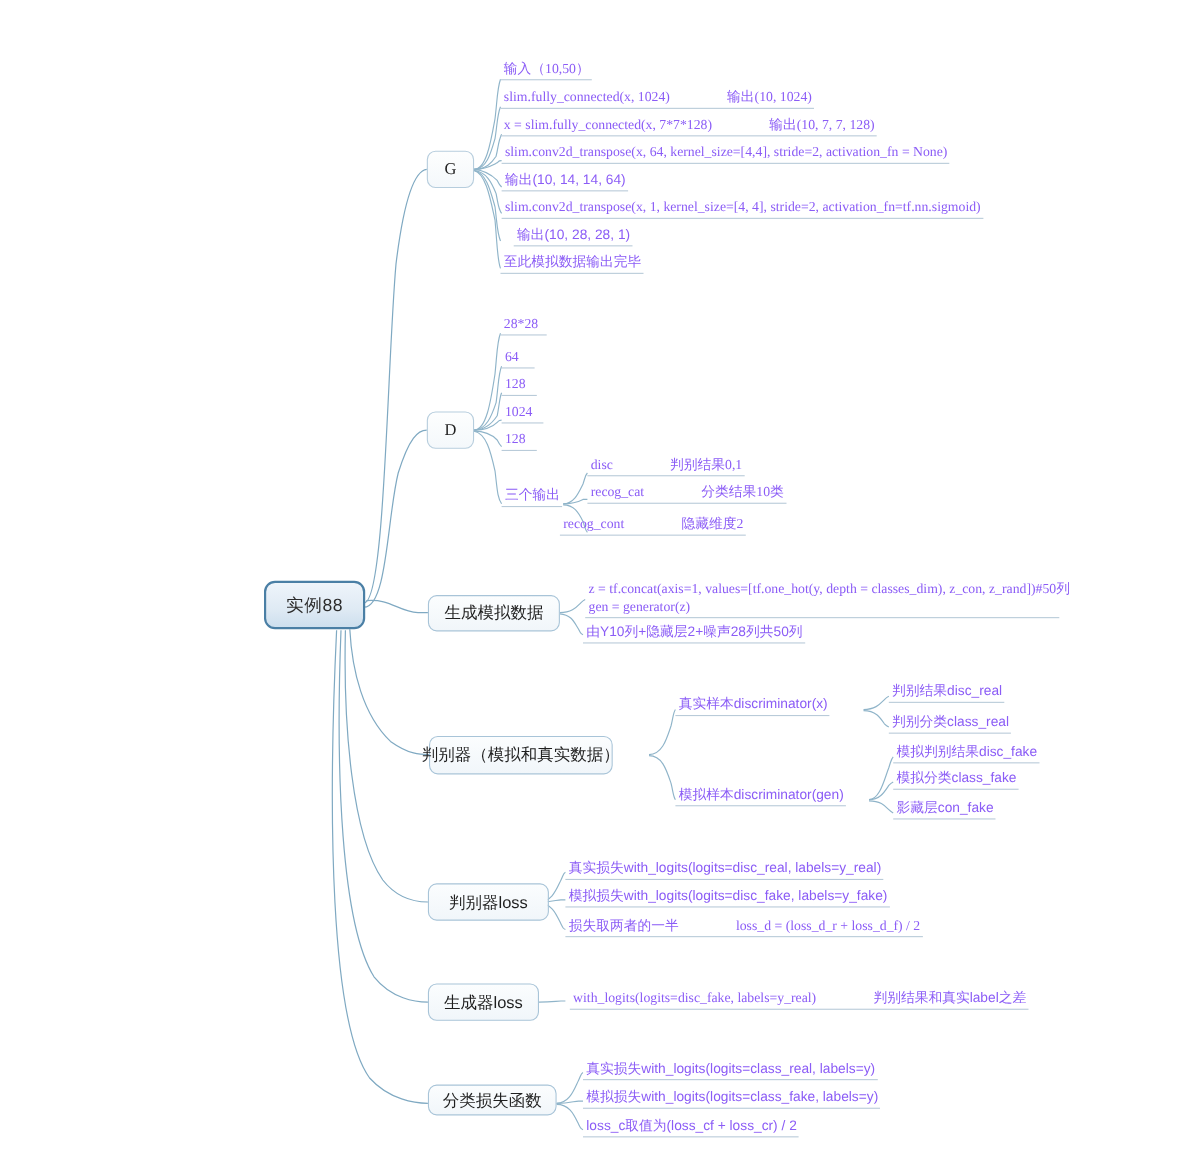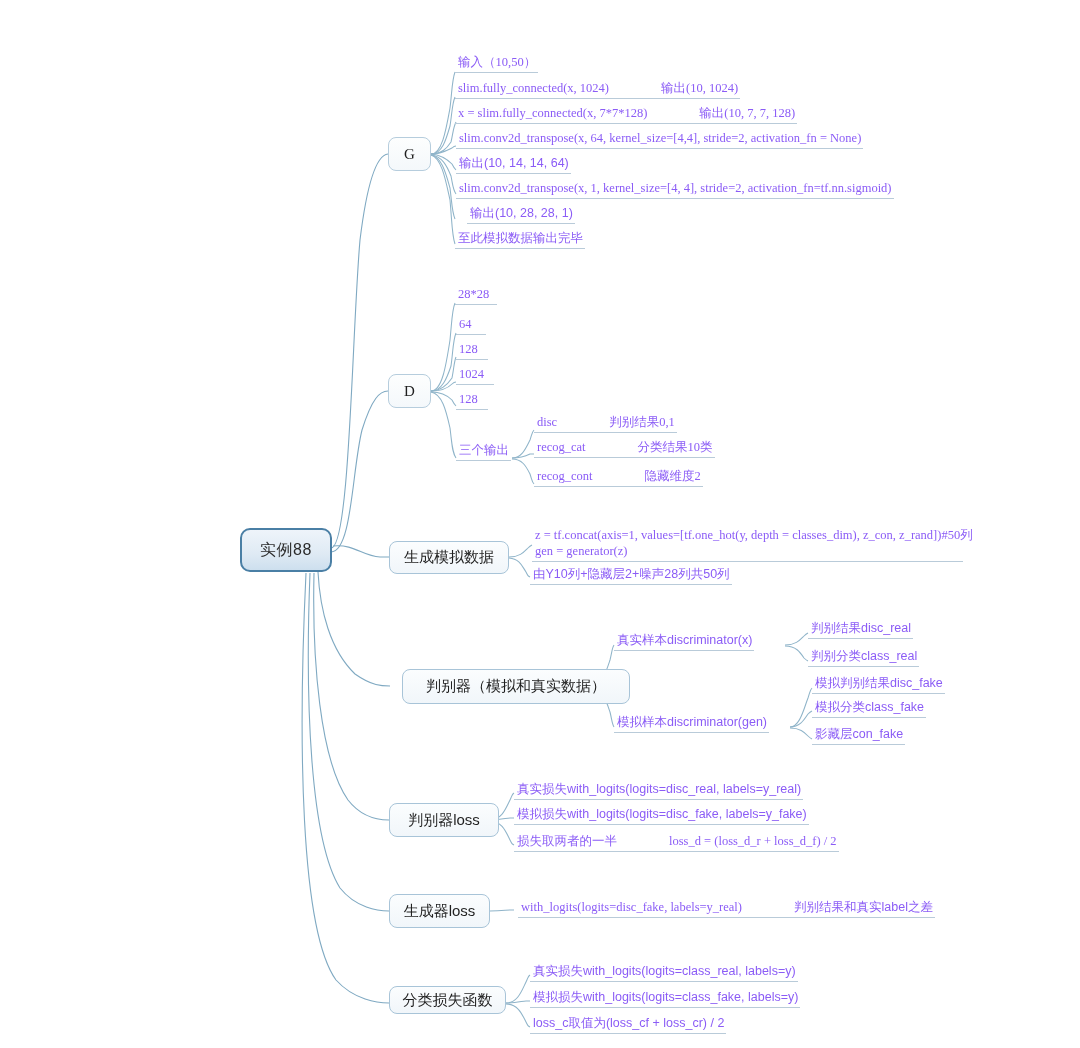--- a/index.html
+++ b/index.html
@@ -206,38 +206,38 @@
   <div class="leaf cjk" style="left:456px; top:442px;">
     <span>三个输出</span>
   </div>
 
   <div class="leaf" style="left:534px; top:414px;">
     <span>disc</span><span class="gap-lg"></span><span>判别结果0,1</span>
   </div>
   <div class="leaf" style="left:534px; top:439px;">
     <span>recog_cat</span><span class="gap-lg"></span><span>分类结果10类</span>
   </div>
-  <div class="leaf" style="left:534px; top:468px;">
+  <div class="leaf" style="left:509px; top:468px;">
     <span>recog_cont</span><span class="gap-lg"></span><span>隐藏维度2</span>
   </div>
 
   <div class="node node-branch" style="left:389px; top:541px; width:120px; height:33px;">
     <span>生成模拟数据</span>
   </div>
   <div class="leaf" style="left:532px; top:527px; border-bottom:none;">
     <span>z = tf.concat(axis=1, values=[tf.one_hot(y, depth = classes_dim), z_con, z_rand])#50列</span>
   </div>
   <div class="leaf" style="left:532px; top:543px; width:431px;">
     <span>gen = generator(z)</span>
   </div>
   <div class="leaf cjk" style="left:530px; top:566px;">
     <span>由Y10列+隐藏层2+噪声28列共50列</span>
   </div>
 
-  <div class="node node-branch" style="left:402px; top:669px; width:228px; height:35px;">
+  <div class="node node-branch" style="left:390px; top:669px; width:167px; height:35px;">
     <span>判别器（模拟和真实数据）</span>
   </div>
   <div class="leaf cjk" style="left:614px; top:632px;">
     <span>真实样本discriminator(x)</span>
   </div>
   <div class="leaf cjk" style="left:614px; top:714px;">
     <span>模拟样本discriminator(gen)</span>
   </div>
 
   <div class="leaf cjk" style="left:808px; top:620px;">

